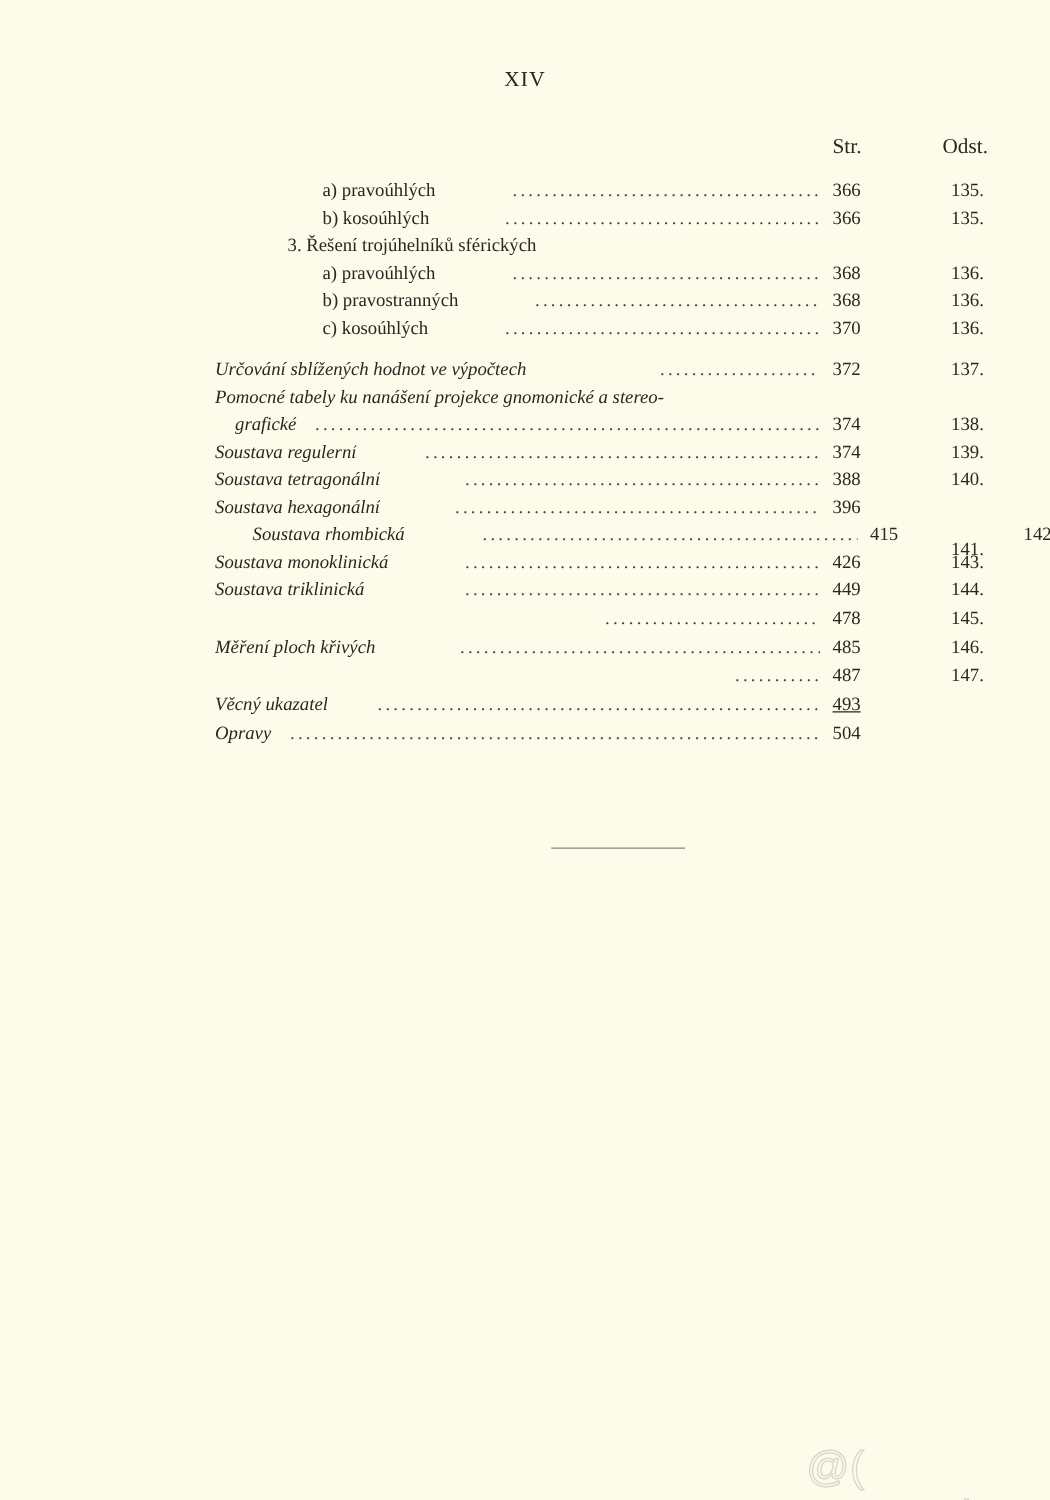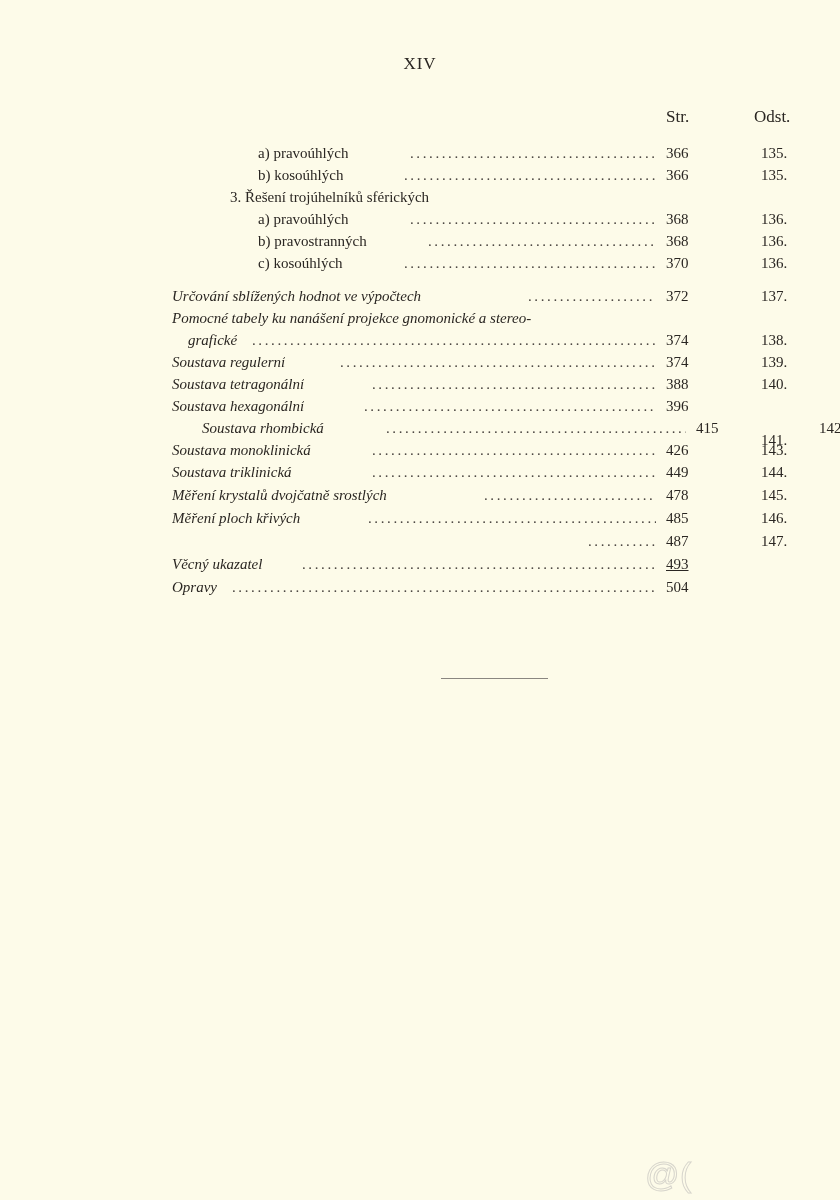--- a/index.html
+++ b/index.html
@@ -133,21 +133,20 @@
     <span class="page" style="left:494px;">426</span>
     <span class="para" style="left:582px;">143.</span>
   </div>
   <div class="row italic" style="top:461px; left:172px; width:630px;">
     <span class="title">Soustava triklinická</span>
     <span class="dots" style="left:200px; width:284px;">......................................................................................................</span>
     <span class="page" style="left:494px;">449</span>
     <span class="para" style="left:582px;">144.</span>
   </div>
   <div class="row italic" style="top:484px; left:172px; width:630px;">
-    <span class="title">Měření krystalů dvojčatně srostlých</span>
     <span class="dots" style="left:312px; width:172px;">......................................................................................................</span>
     <span class="page" style="left:494px;">478</span>
     <span class="para" style="left:582px;">145.</span>
   </div>
   <div class="row italic" style="top:507px; left:172px; width:630px;">
     <span class="title">Měření ploch křivých</span>
     <span class="dots" style="left:196px; width:288px;">......................................................................................................</span>
     <span class="page" style="left:494px;">485</span>
     <span class="para" style="left:582px;">146.</span>
   </div>

